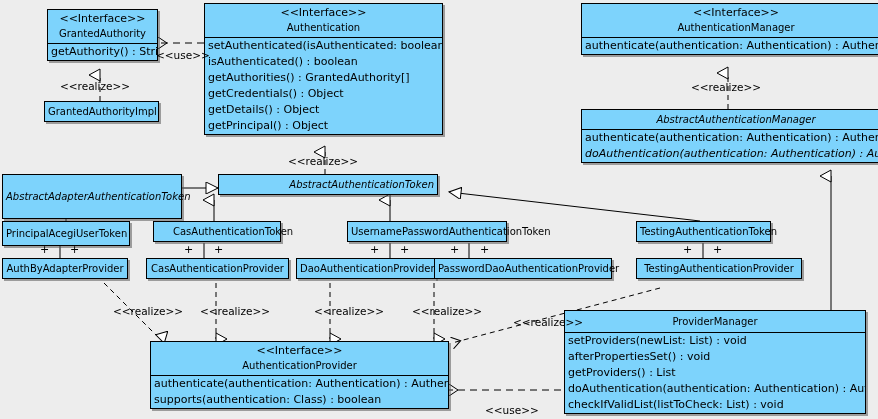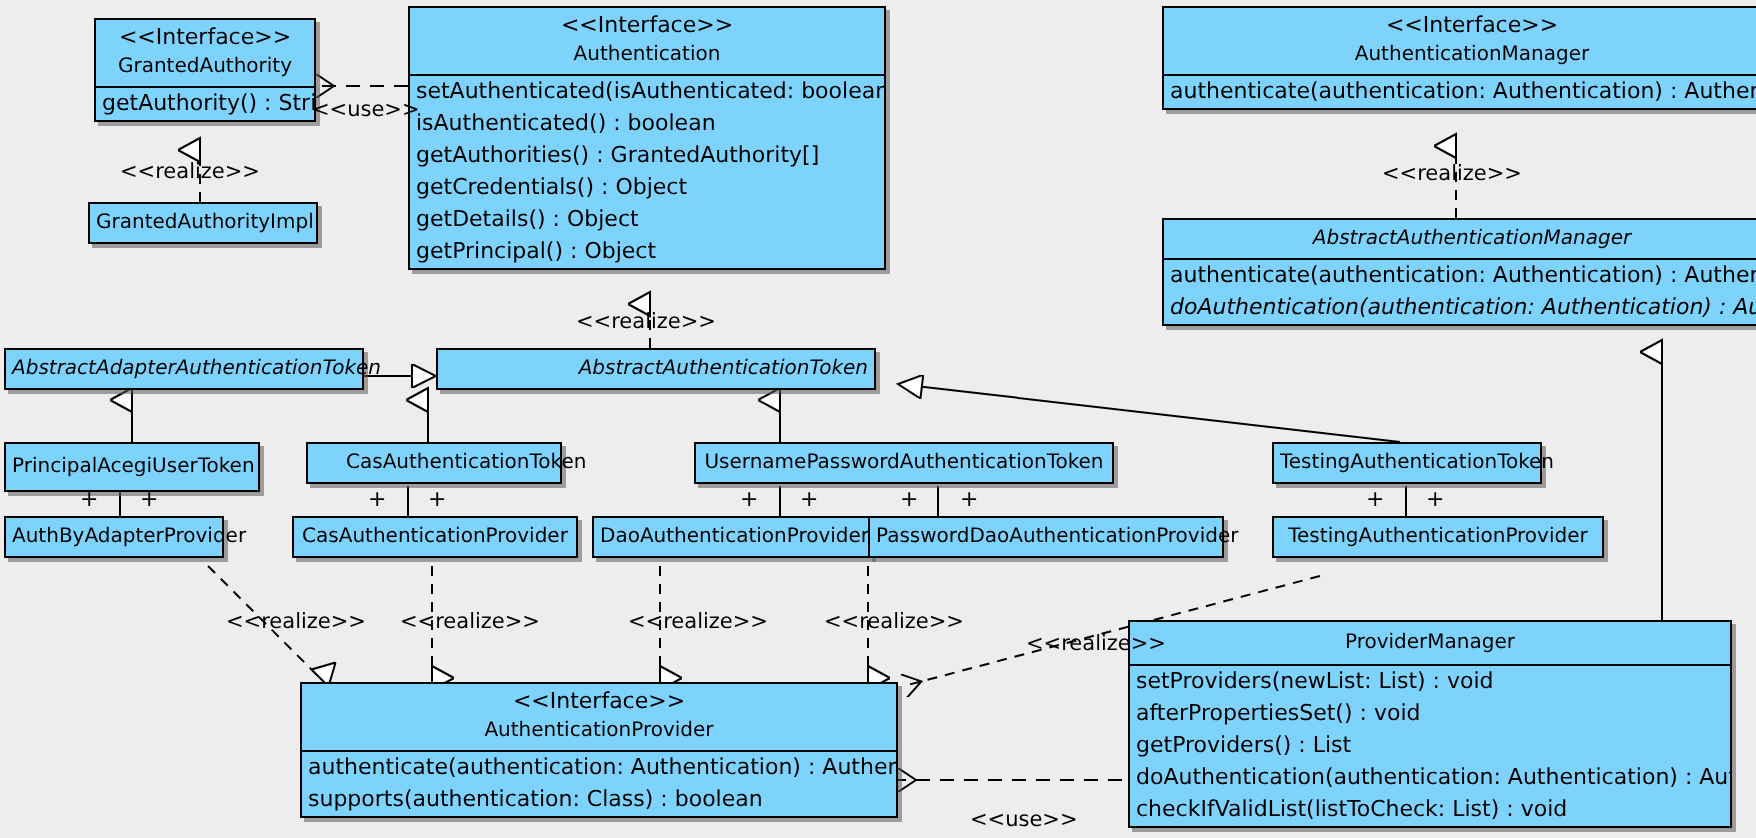--- a/index.html
+++ b/index.html
@@ -213,21 +213,21 @@
     <div class="uml-head" style="padding:2px 3px;">
       <span class="cname abstract">AbstractAuthenticationManager</span>
     </div>
     <div class="uml-members">
       <div class="member">authenticate(authentication: Authentication) : Authentication</div>
       <div class="member abstract">doAuthentication(authentication: Authentication) : Authentication</div>
     </div>
   </div>
 
   <div class="uml-box" style="left:2px;top:174px;width:180px;">
-    <div class="uml-head" style="padding:2px 3px;">
+    <div class="uml-head" style="padding:14px 3px;">
       <span class="cname abstract">AbstractAdapterAuthenticationToken</span>
     </div>
   </div>
 
   <div class="uml-box" style="left:218px;top:174px;width:220px;">
     <div class="uml-head" style="padding:2px 3px;text-align:right;">
       <span class="cname abstract">AbstractAuthenticationToken</span>
     </div>
   </div>
 
@@ -236,33 +236,33 @@
       <span class="cname">PrincipalAcegiUserToken</span>
     </div>
   </div>
 
   <div class="uml-box" style="left:153px;top:221px;width:128px;">
     <div class="uml-head" style="padding:2px 19px;">
       <span class="cname">CasAuthenticationToken</span>
     </div>
   </div>
 
-  <div class="uml-box" style="left:347px;top:221px;width:210px;">
+  <div class="uml-box" style="left:347px;top:221px;width:160px;">
     <div class="uml-head" style="padding:2px 3px;">
       <span class="cname">UsernamePasswordAuthenticationToken</span>
     </div>
   </div>
 
   <div class="uml-box" style="left:636px;top:221px;width:135px;">
     <div class="uml-head" style="padding:2px 3px;">
       <span class="cname">TestingAuthenticationToken</span>
     </div>
   </div>
 
-  <div class="uml-box" style="left:2px;top:258px;width:110px;">
+  <div class="uml-box" style="left:2px;top:258px;width:126px;">
     <div class="uml-head" style="padding:2px 3px;">
       <span class="cname">AuthByAdapterProvider</span>
     </div>
   </div>
 
   <div class="uml-box" style="left:146px;top:258px;width:143px;">
     <div class="uml-head" style="padding:2px 3px;">
       <span class="cname">CasAuthenticationProvider</span>
     </div>
   </div>

